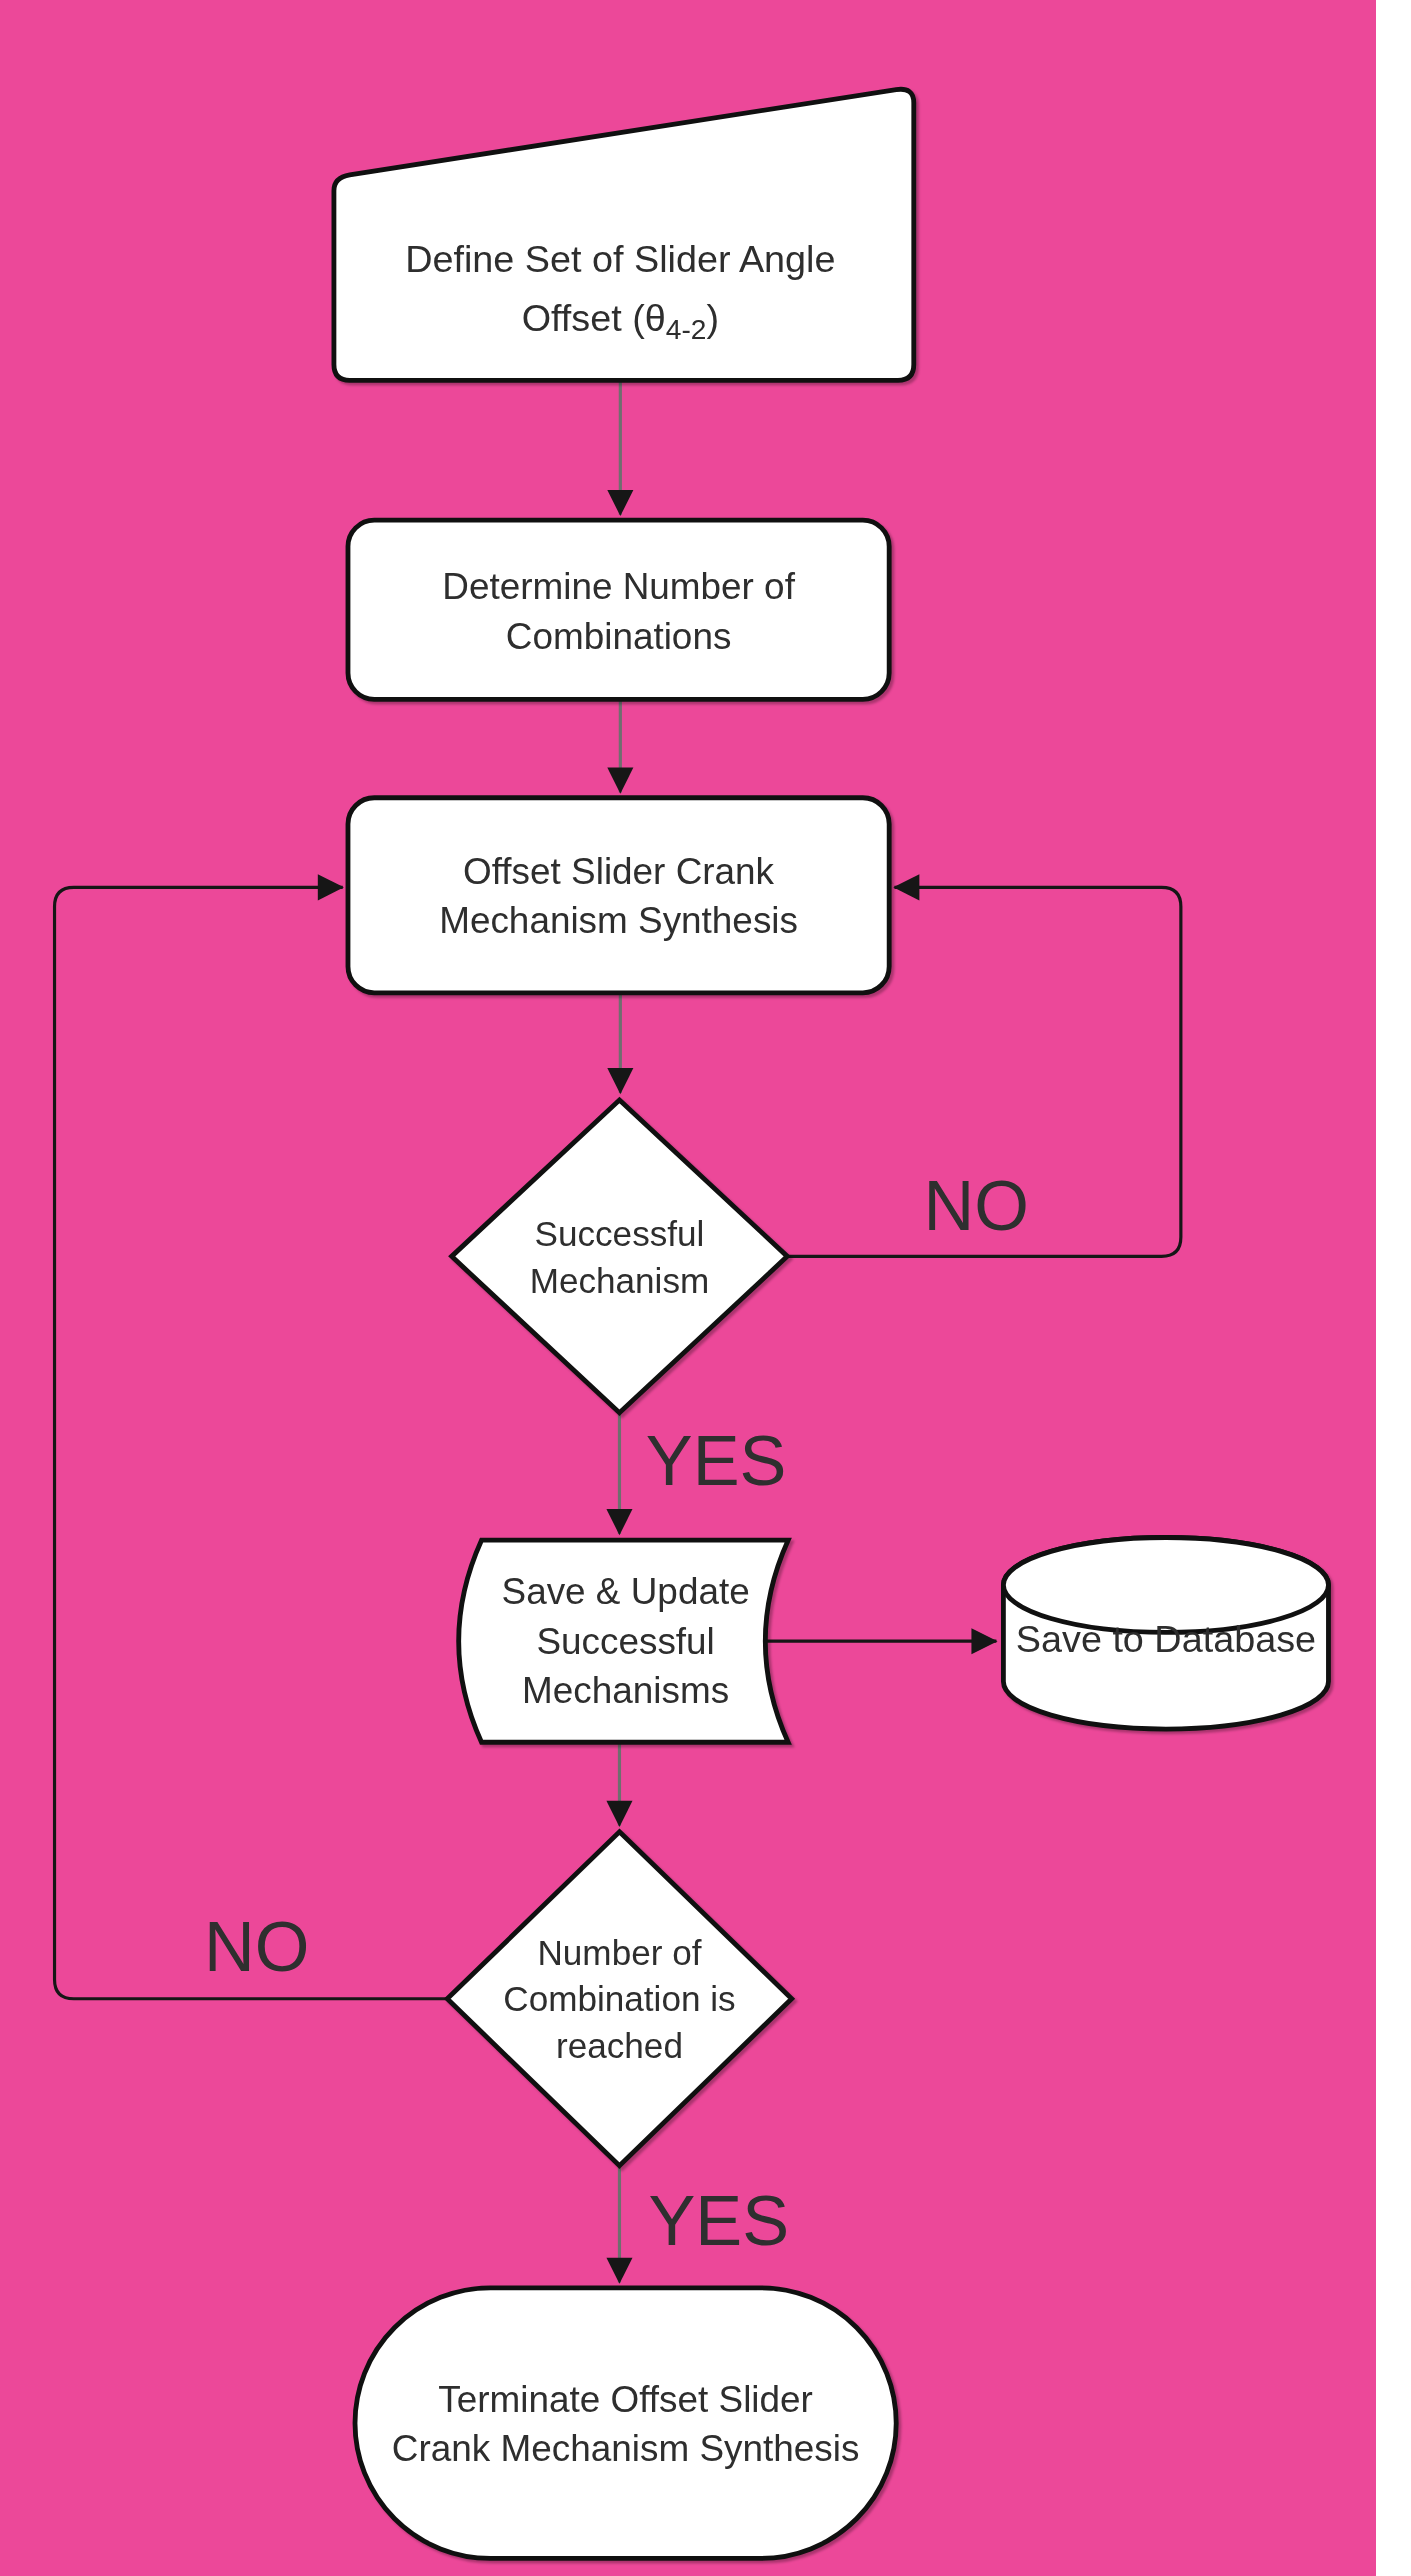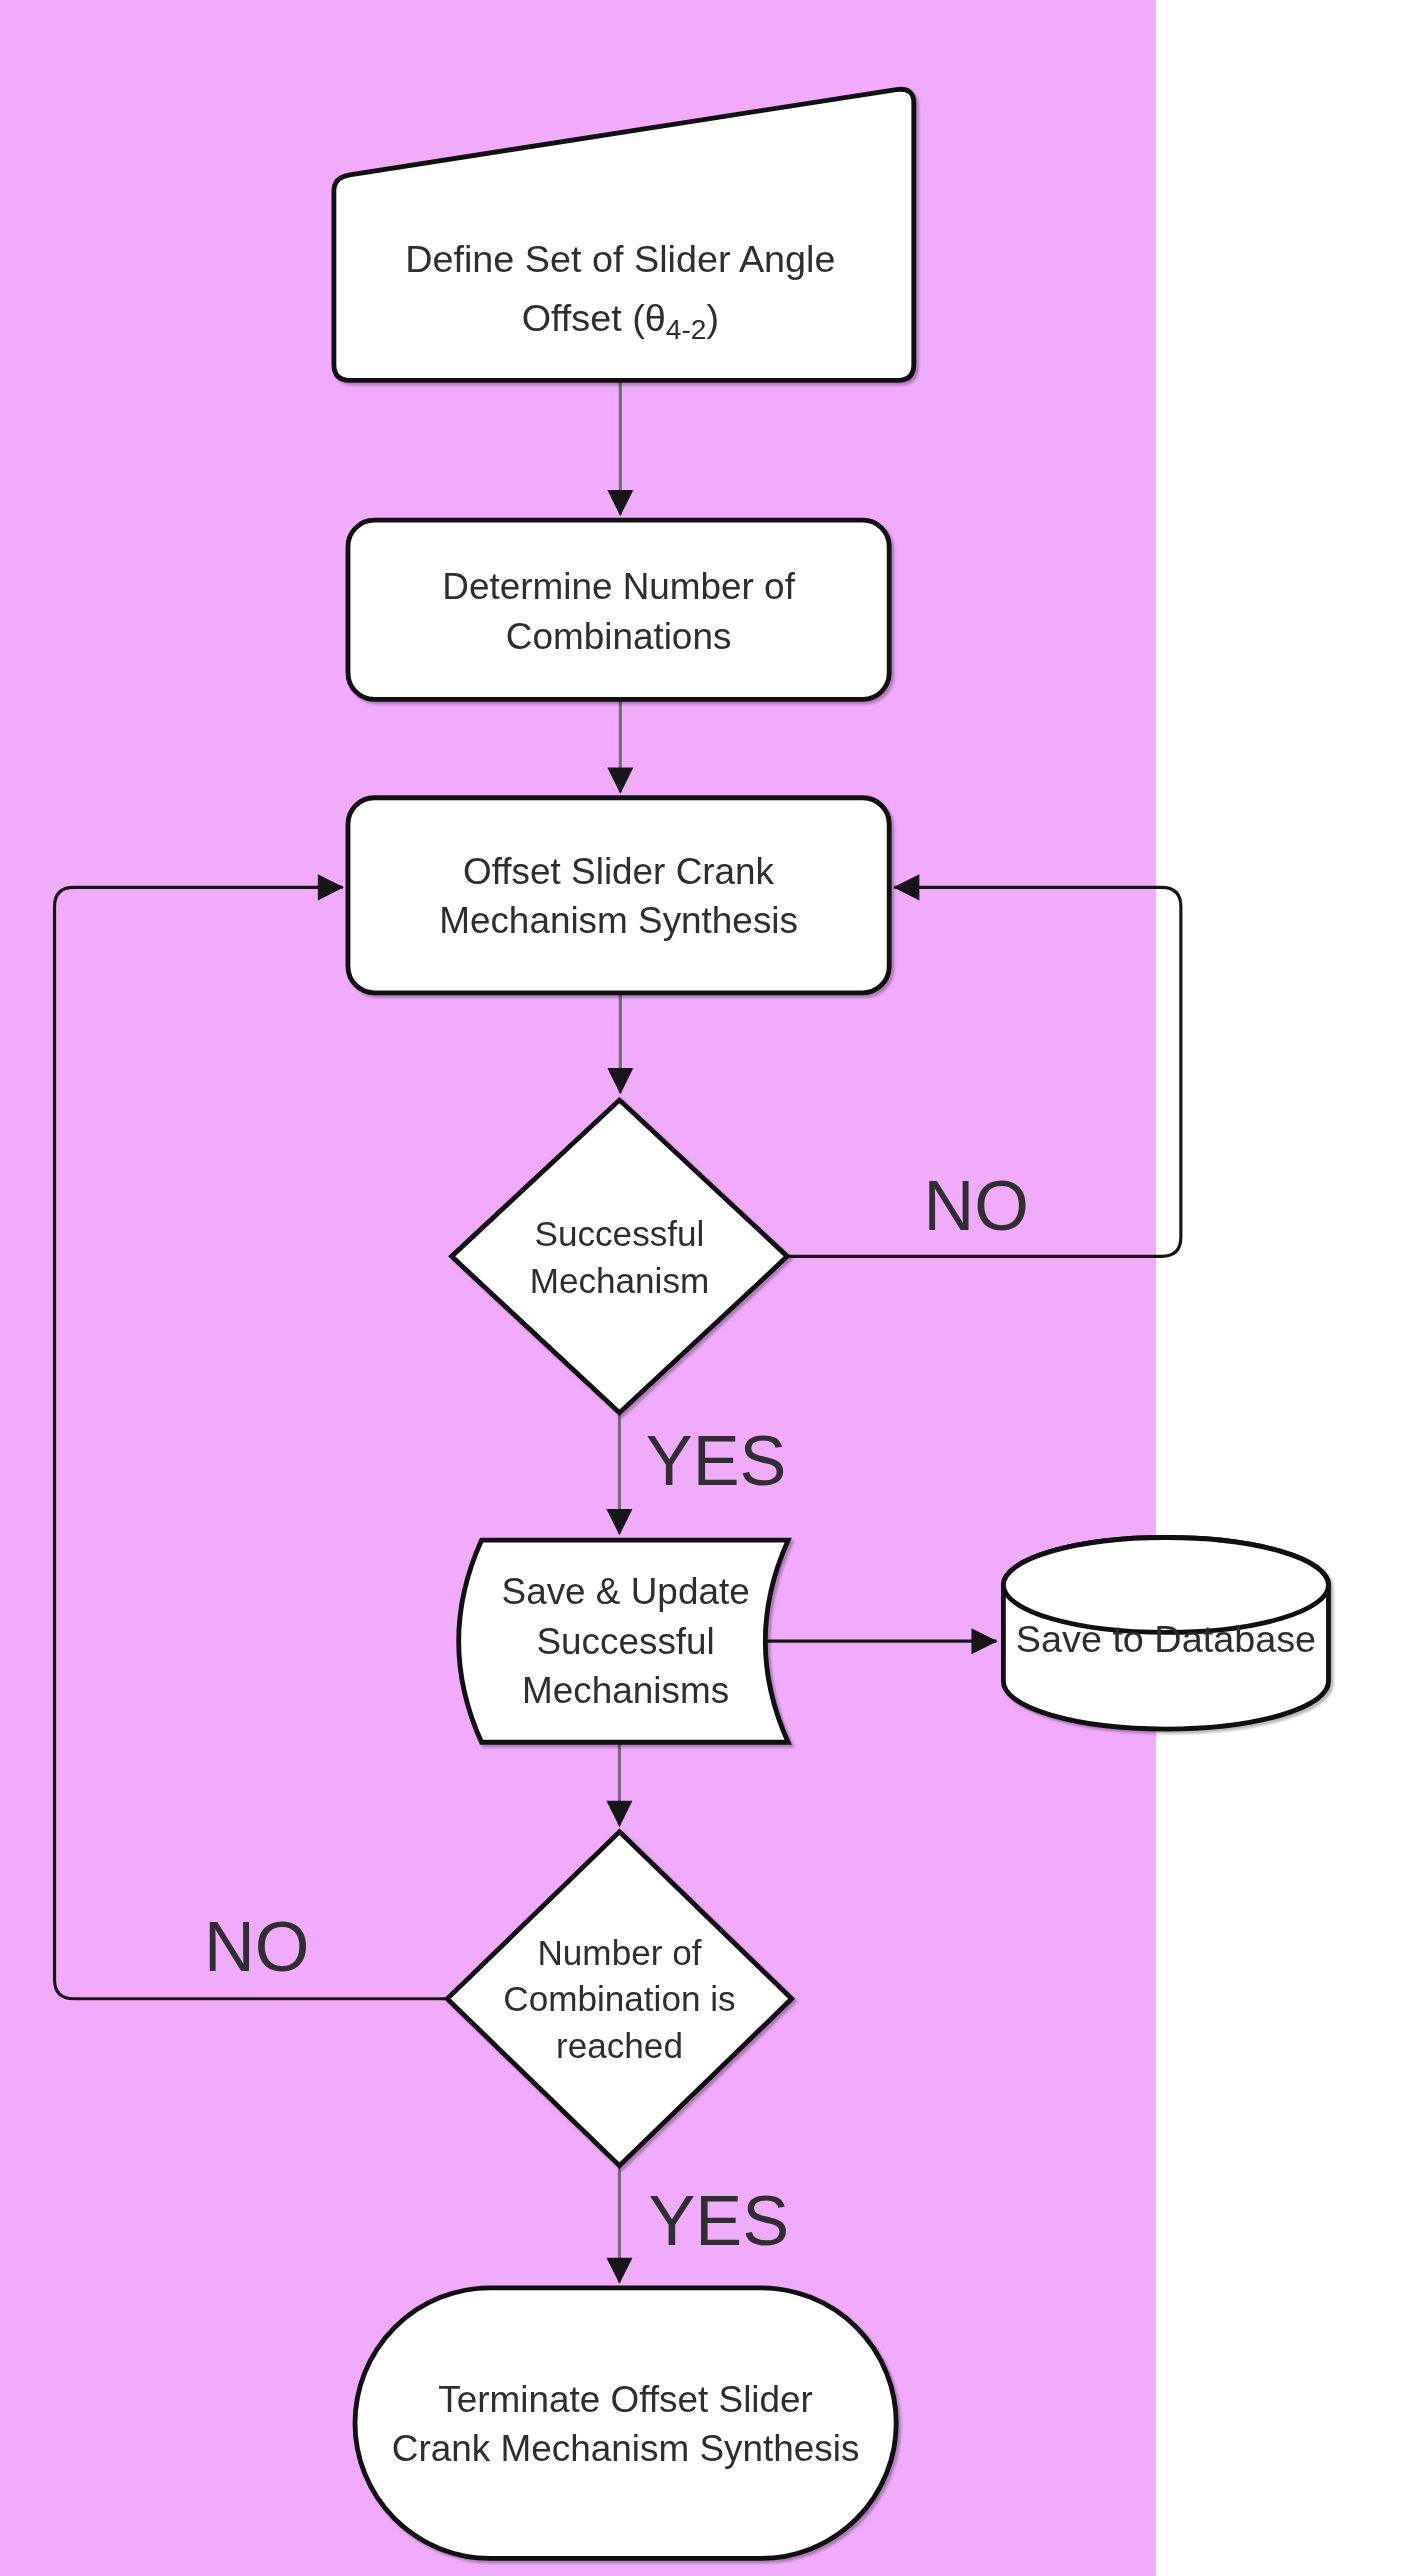--- a/index.html
+++ b/index.html
@@ -2,23 +2,23 @@
 <html style="font-size:14px"><head>
 <meta charset="utf-8">
 <style>
   html, body {
     margin: 0;
     padding: 0;
     background: #ffffff;
     font-family: "Liberation Sans", sans-serif;
   }
   .canvas-wrap {
-    width: 1156px;
+    width: 1376px;
     height: 2576px;
-    background: #f0abfc;
+    background: #ec4899;
     position: relative;
   }
   svg { display: block; }
 
   .shape {
     fill: #ffffff;
     stroke: #101010;
     stroke-width: 5.5;
     filter: drop-shadow(3px 3px 1px rgba(0,0,0,0.28));
   }

